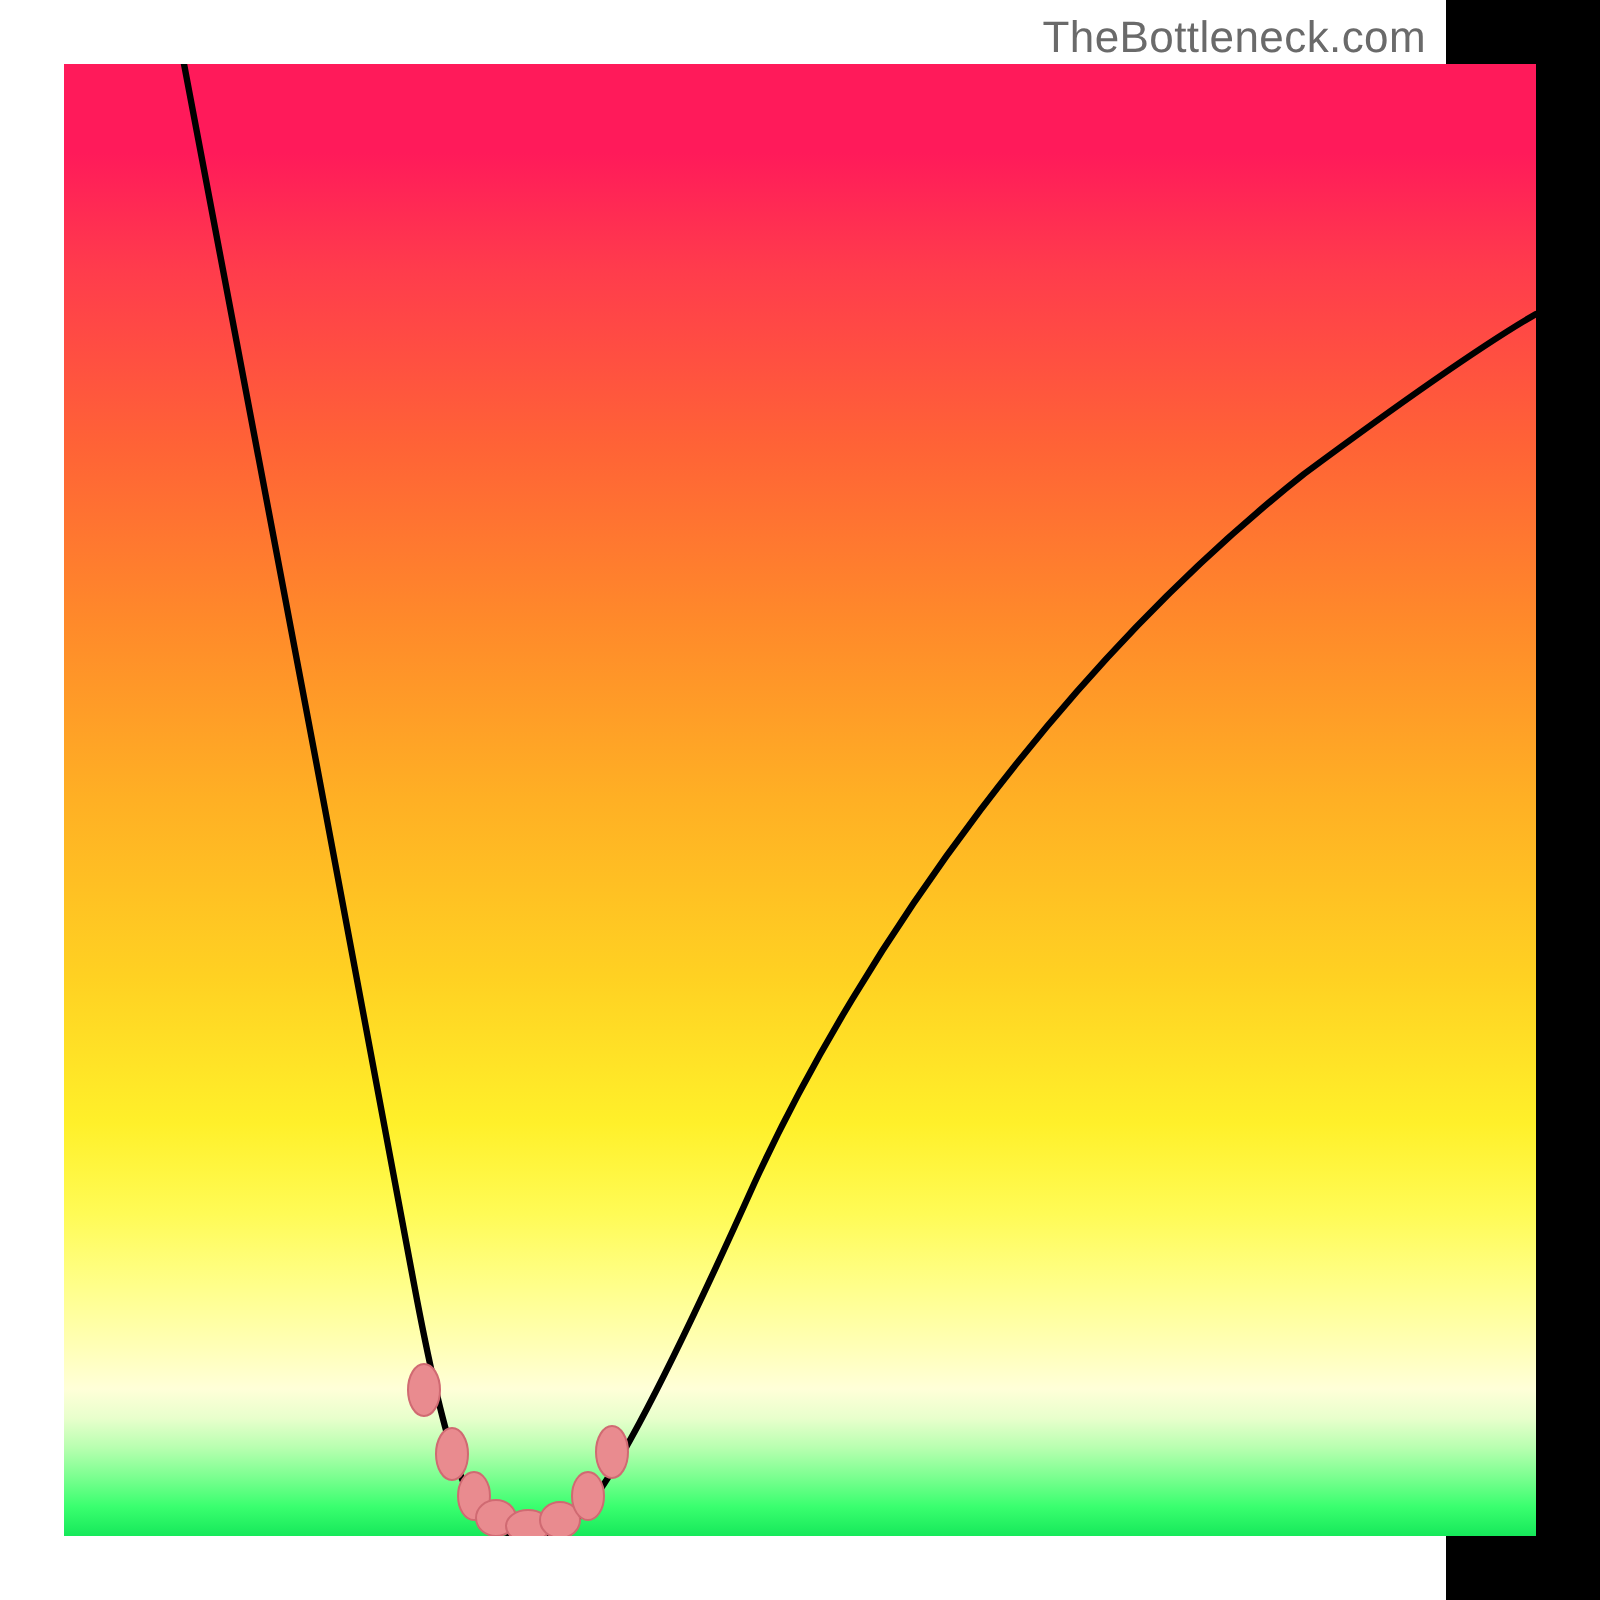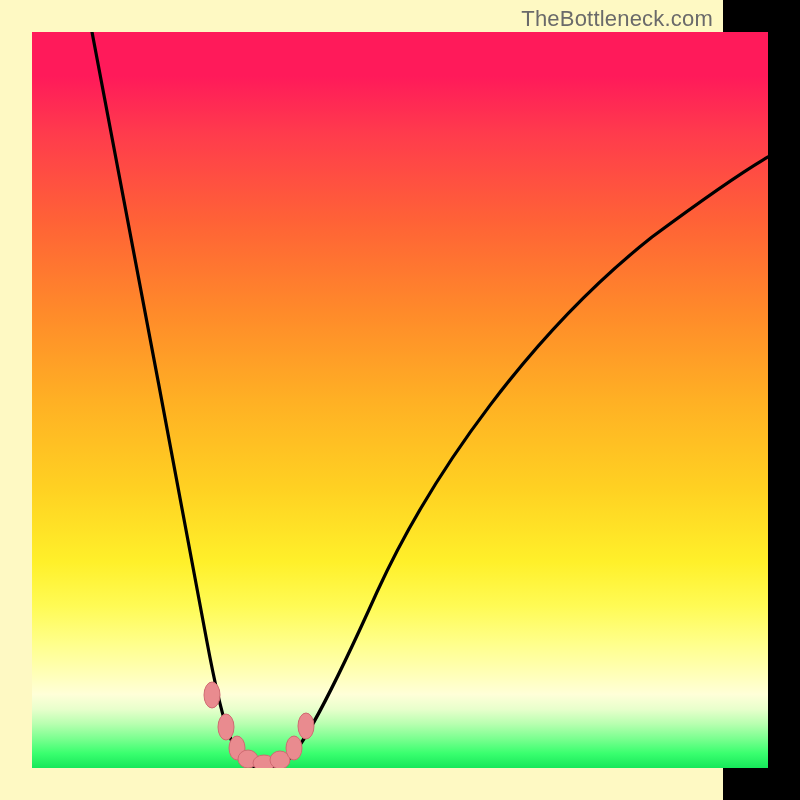--- a/index.html
+++ b/index.html
@@ -10,21 +10,21 @@
     background: #000;
     overflow: hidden;
     font-family: Arial, Helvetica, sans-serif;
   }
   .frame {
     position: absolute;
     top: 0;
     left: 0;
     width: 723px;
     height: 800px;
-    background: #fef9c3;
+    background: #ffffff;
   }
   .plot {
     position: absolute;
     top: 32px;
     left: 32px;
     width: 736px;
     height: 736px;
     overflow: hidden;
   }
   .gradient {

